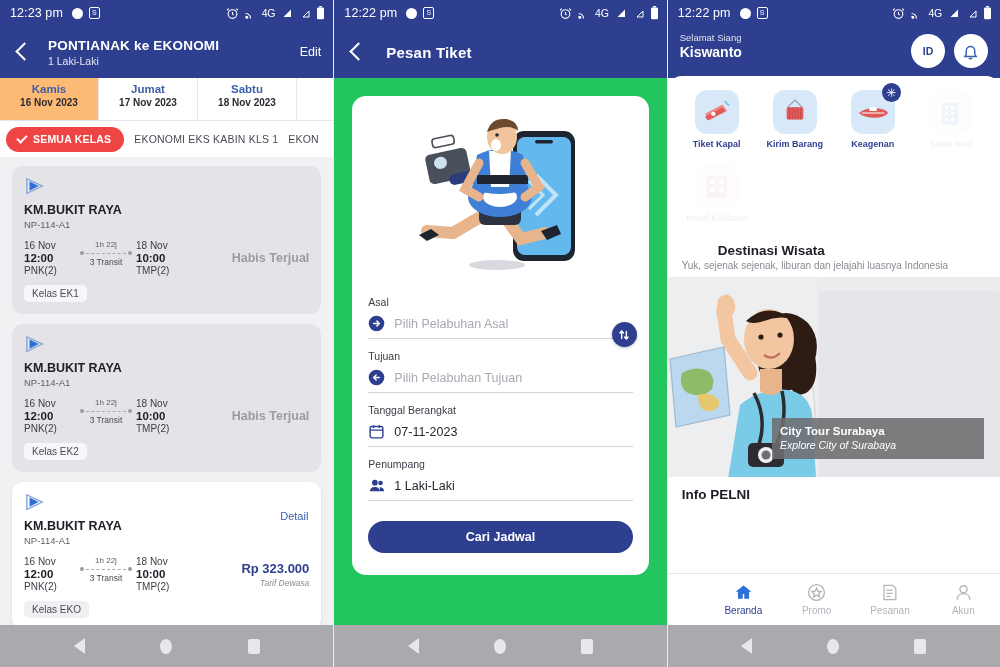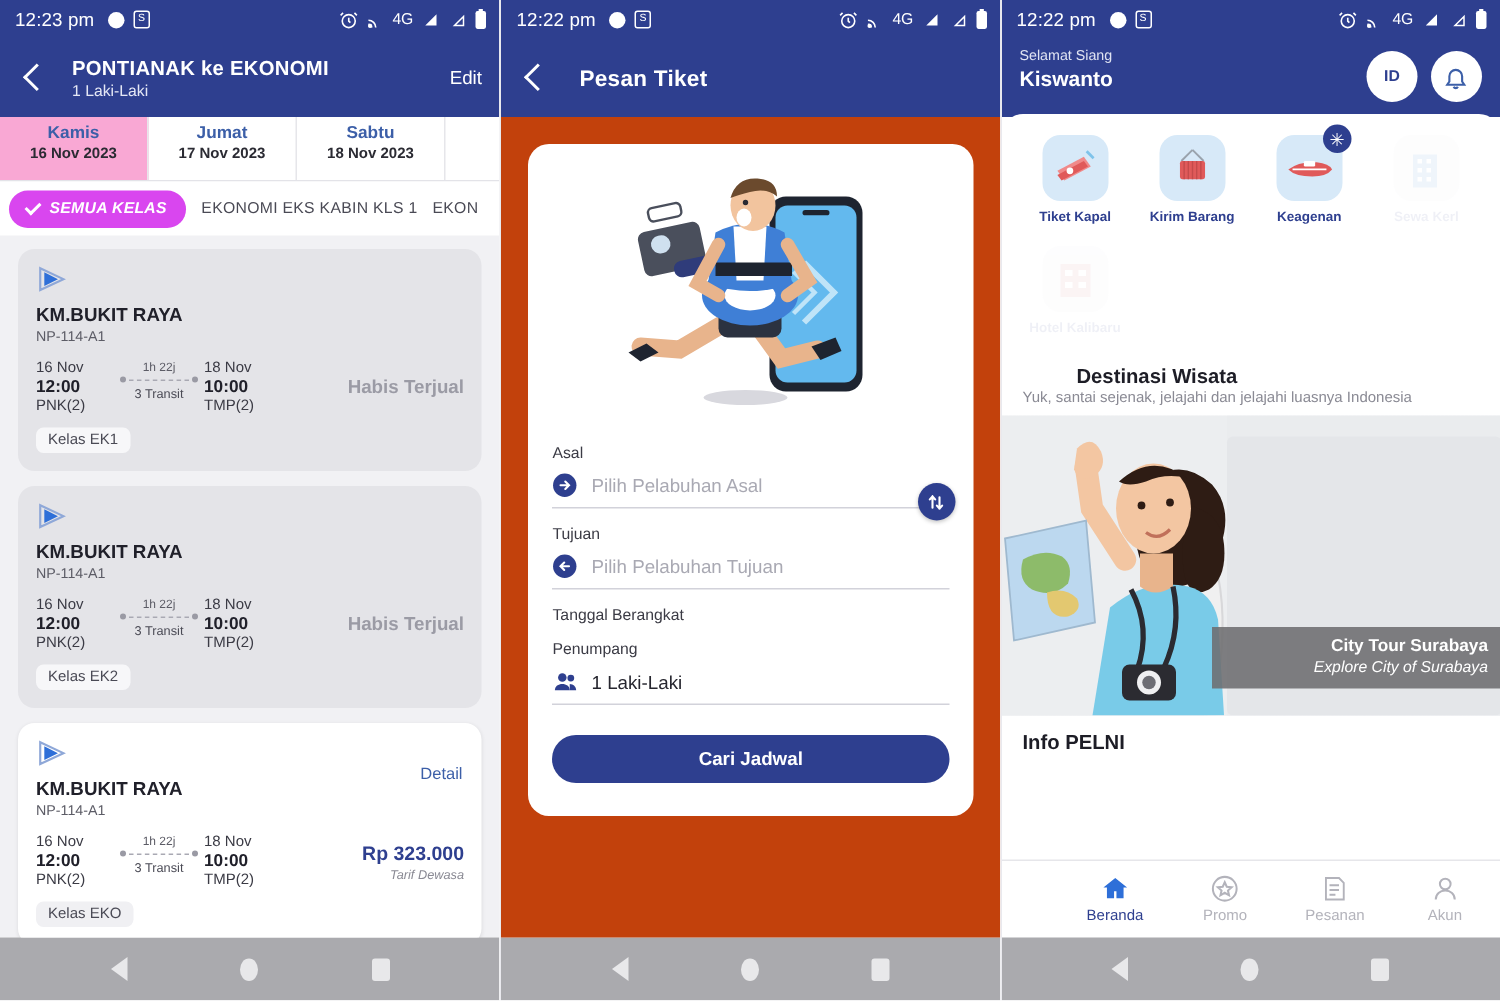--- a/index.html
+++ b/index.html
@@ -43,29 +43,29 @@
   
   .s1-appbar { height: 52px; }
   .s1-titlewrap { margin-left: 14px; }
   .s1-title { font-size: 13.5px; font-weight: bold; letter-spacing: .2px; }
   .s1-sub { font-size: 10.5px; margin-top: 2px; color: #e4e7f5; }
   .s1-edit { margin-left: auto; font-size: 12.5px; color: #fff; }
 
   .datetabs { display: flex; background: #fff; flex: 0 0 43px; border-bottom: 1px solid #e3e3e8; }
   .datetab { flex: 0 0 99px; text-align: center; padding-top: 5px;
              border-right: 1px solid #e6e6ea; }
-  .datetab.active { background: #f9a8d4; }
+  .datetab.active { background: #fdba74; }
   .dt-day { font-size: 11.5px; font-weight: bold; color: #3c5fa8; }
   .dt-date { font-size: 10px; font-weight: bold; color: #2b2b33; margin-top: 2px; }
 
   .classbar { display: flex; align-items: center; flex: 0 0 36px; background: #fff;
               padding-left: 6px; gap: 10px; overflow: hidden; }
-  .chip { background: #d946ef; color: #fff; border-radius: 16px; height: 25px;
+  .chip { background: #ef4444; color: #fff; border-radius: 16px; height: 25px;
           display: flex; align-items: center; gap: 6px; padding: 0 13px 0 10px;
-          font-size: 10.5px; font-weight: bold; letter-spacing: .2px; white-space: nowrap; font-style: italic; }
+          font-size: 10.5px; font-weight: bold; letter-spacing: .2px; white-space: nowrap; }
   .chip .tick { width: 11px; height: 11px; position: relative; flex: 0 0 11px; }
   .chip .tick::before { content:""; position:absolute; left:1px; top:1px; width:8px; height:4px;
                         border-left:2px solid #fff; border-bottom:2px solid #fff; transform: rotate(-45deg); }
   .chip-plain { font-size: 10.5px; color: #4a4a55; white-space: nowrap; letter-spacing: .2px; }
 
   .results { flex: 1 1 auto; background: #f1f1f4; padding: 9px 12px; overflow: hidden; }
   .card { border-radius: 11px; padding: 11px 12px 12px; margin-bottom: 10px; position: relative; }
   .card.sold { background: #e4e4e8; }
   .card.avail { background: #fff; box-shadow: 0 1px 3px rgba(0,0,0,.09); }
 
@@ -90,21 +90,21 @@
                   align-self: center; }
   .price-wrap { margin-left: auto; text-align: right; align-self: center; }
   .price { font-size: 13px; font-weight: bold; color: #2e3f8f; }
   .price-sub { font-size: 8.5px; color: #8a8a94; font-style: italic; margin-top: 2px; }
   .detail-link { position: absolute; right: 13px; top: 28px; font-size: 11px; color: #3c5fa8; }
   .kelas { display: inline-block; margin-top: 9px; background: #f7f7f9; border-radius: 5px;
            padding: 3px 8px; font-size: 10px; color: #4a4a55; }
   .card.avail .kelas { background: #f0f0f3; }
 
   
-  .s2-body { flex: 1 1 auto; background: #c2410c; padding: 0 18px; position: relative; }
+  .s2-body { flex: 1 1 auto; background: #22c55e; padding: 0 18px; position: relative; }
   .s2-appbar { height: 52px; }
   .s2-title { margin-left: 18px; font-size: 15px; font-weight: bold; letter-spacing: .2px; }
   .s2-card { background: #fff; border-radius: 14px; margin-top: 18px; padding: 14px 16px 22px;
              position: relative; }
   .illus { height: 175px; display: flex; align-items: center; justify-content: center; }
   .field { margin-top: 11px; position: relative; }
   .field-label { font-size: 10.5px; color: #3b3b45; }
   .field-row { display: flex; align-items: center; gap: 9px; border-bottom: 1.3px solid #d2d2da;
                padding: 4px 0 6px; margin-top: 3px; }
   .field-val { font-size: 12.5px; color: #26262f; }
@@ -138,22 +138,22 @@
   .badge-star { position: absolute; right: -6px; top: -7px; width: 19px; height: 19px;
                 border-radius: 50%; background: #2e3f8f; color: #fff; font-size: 12px;
                 display: flex; align-items: center; justify-content: center; }
 
   .sect { padding: 2px 14px 6px; }
   .sect-title { font-size: 13.5px; font-weight: bold; color: #1d1d26; padding-left: 36px; }
   .sect-sub { font-size: 10px; color: #8a8a94; margin-top: 2px; }
 
   .promo { height: 200px; position: relative; overflow: hidden;
            background: linear-gradient(180deg,#eceef0 0%,#e4e6e9 100%); }
-  .promo-caption { position: absolute; right: 0; bottom: 18px; width: 192px;
-                   background: rgba(109,109,112,.88); color: #fff; text-align: right;
+  .promo-caption { position: absolute; right: 16px; bottom: 18px; width: 212px;
+                   background: rgba(109,109,112,.88); color: #fff; text-align: left;
                    padding: 7px 8px 8px; }
   .promo-cap-t { font-size: 11.5px; font-weight: bold; }
   .promo-cap-s { font-size: 10.5px; font-style: italic; margin-top: 2px; }
 
   .info-pelni { padding: 10px 14px 8px; font-size: 13.5px; font-weight: bold; color: #1d1d26; }
 
   .tabbar { flex: 0 0 52px; border-top: 1px solid #e6e6ea; display: flex; background: #fff; padding-left: 39px; }
   .tab { flex: 1; display: flex; flex-direction: column; align-items: center;
          justify-content: center; gap: 3px; }
   .tab-lbl { font-size: 10px; color: #b3b3bb; }
@@ -462,20 +462,29 @@
                   <circle cx="12" cy="12" r="11" fill="#2e3f8f"></circle>
                   <path d="M16 12H8M11.5 8.5 8 12l3.5 3.5" stroke="#fff" stroke-width="2" fill="none" stroke-linecap="round"></path>
                 </svg>
             </span>
             <span class="field-val ph">Pilih Pelabuhan Tujuan</span>
           </div>
         </div>
 
         <div class="field">
           <div class="field-label">Tanggal Berangkat</div>
+          <div class="field-row">
+            <span class="fi">
+              <svg width="17" height="17" viewBox="0 0 24 24" fill="none" stroke="#2e3f8f" stroke-width="2">
+                  <rect x="3" y="5" width="18" height="16" rx="2.5"></rect>
+                  <path d="M3 10h18M8 3v4M16 3v4"></path>
+                </svg>
+            </span>
+            <span class="field-val">07-11-2023</span>
+          </div>
         </div>
 
         <div class="field">
           <div class="field-label">Penumpang</div>
           <div class="field-row">
             <span class="fi">
               <svg width="18" height="17" viewBox="0 0 24 24" fill="#2e3f8f">
                   <circle cx="9" cy="8" r="4"></circle>
                   <circle cx="17" cy="8.5" r="3.2"></circle>
                   <path d="M2 20c0-4 3.3-6 7-6s7 2 7 6Z"></path>
@@ -609,21 +618,21 @@
               <rect x="6" y="16" width="5" height="4" fill="#fff"></rect>
                 <rect x="15" y="16" width="5" height="4" fill="#fff"></rect>
             </svg>
           </div>
           <div class="menu-lbl">Hotel Kalibaru</div>
         </div>
       </div>
 
       <div class="sect">
         <div class="sect-title">Destinasi Wisata</div>
-        <div class="sect-sub">Yuk, santai sejenak, jelajahi dan jelajahi luasnya Indonesia</div>
+        <div class="sect-sub">Yuk, sejenak sejenak, liburan dan jelajahi luasnya Indonesia</div>
       </div>
 
       <div class="promo">
         <svg width="333" height="200" viewBox="0 0 333 200" style="position:absolute;left:0;top:0;">
           <rect width="333" height="200" fill="#eceef0"></rect>
 
           <path d="M108 92 q22 -16 34 6 q9 34 2 78 l-40 4 q-8 -50 4 -88Z" fill="#f0f0f0" stroke="#d8d8da" stroke-width="1.4"></path>
 
           <path d="M92 50 q24 -26 48 -4 q14 16 6 40 q-6 20 -20 26 q-16 6 -28 -6 q-14 -16 -6 -56Z" fill="#2e1c14"></path>
 

